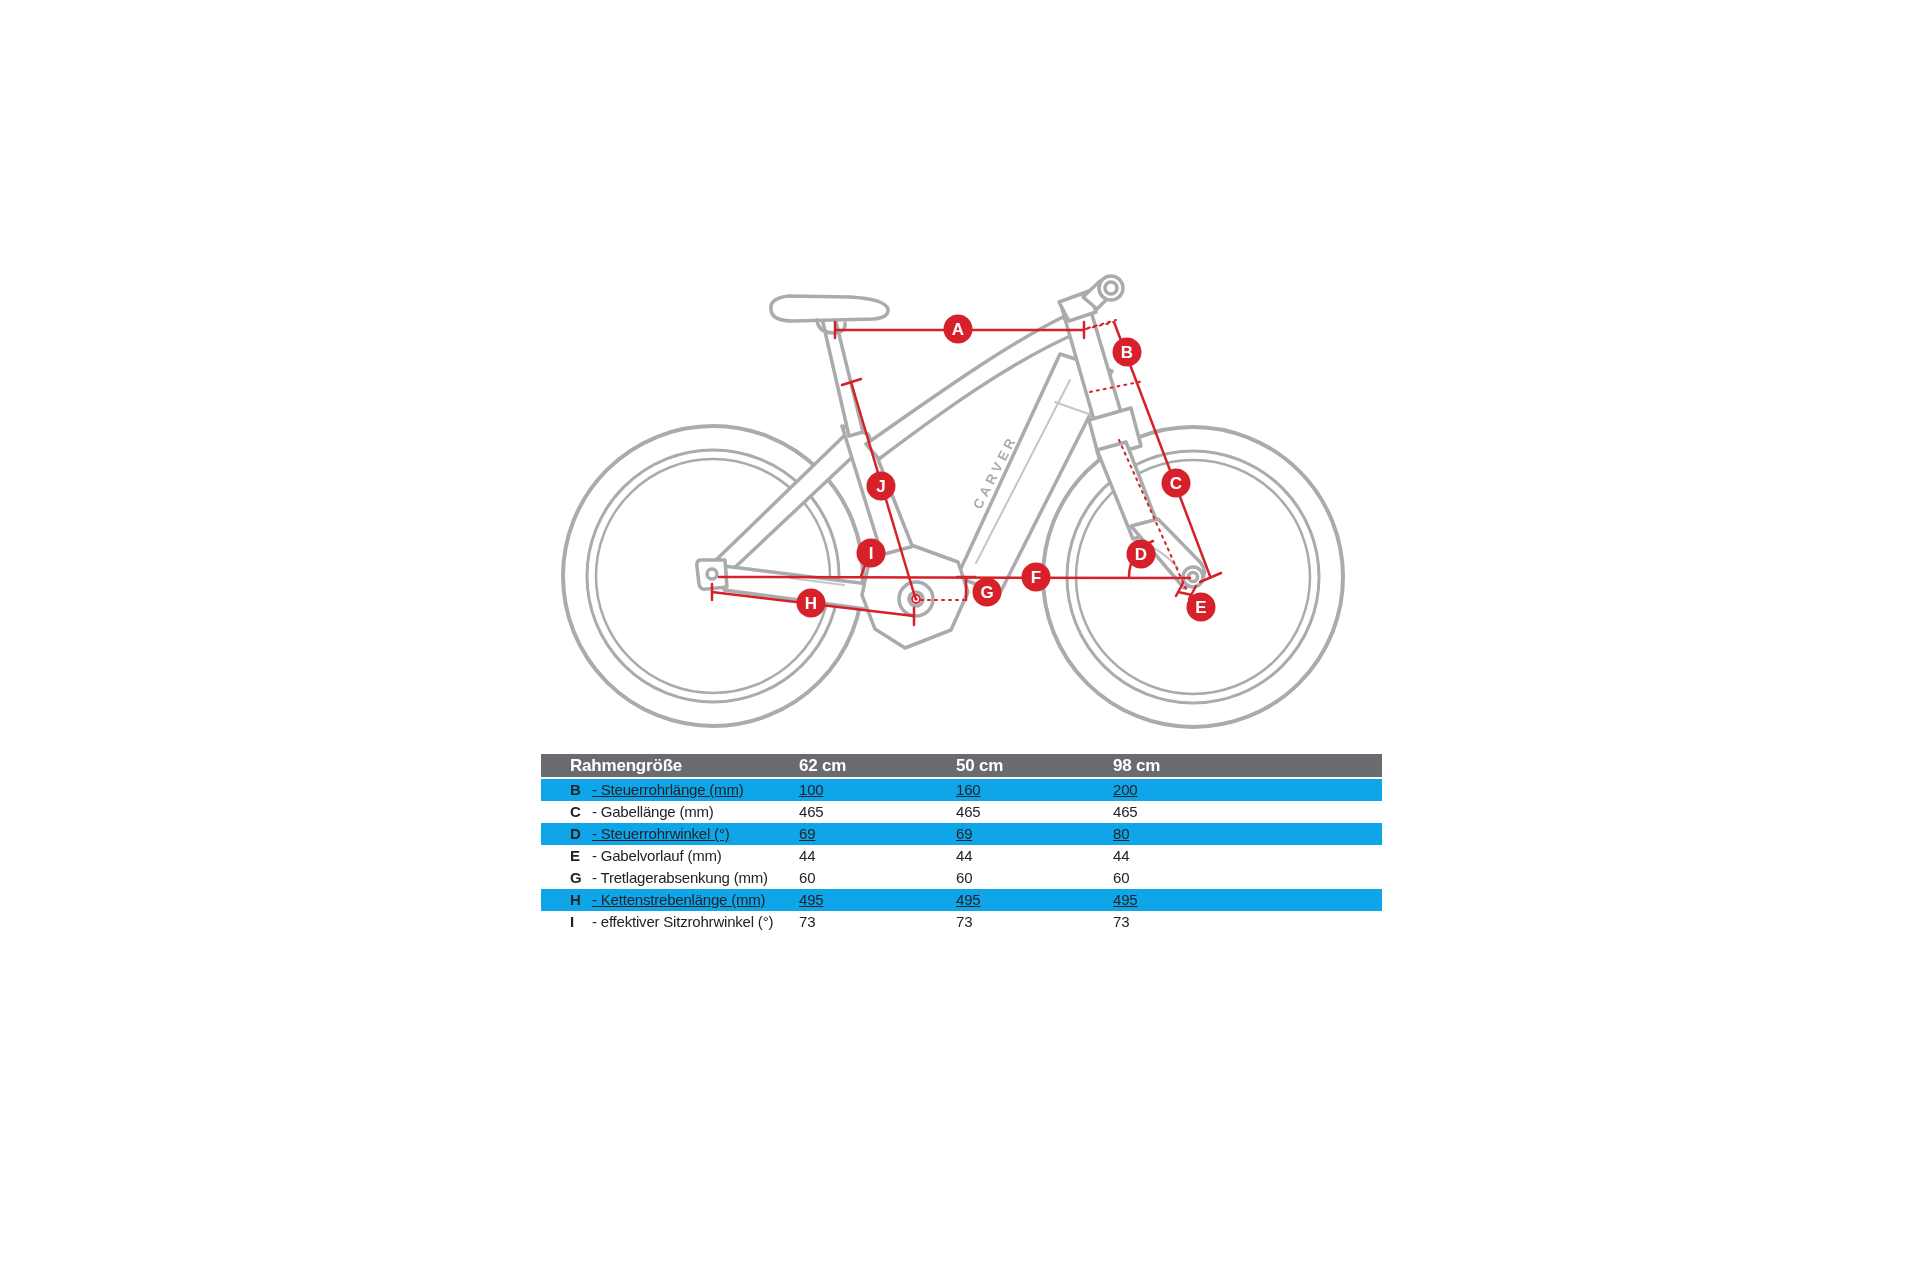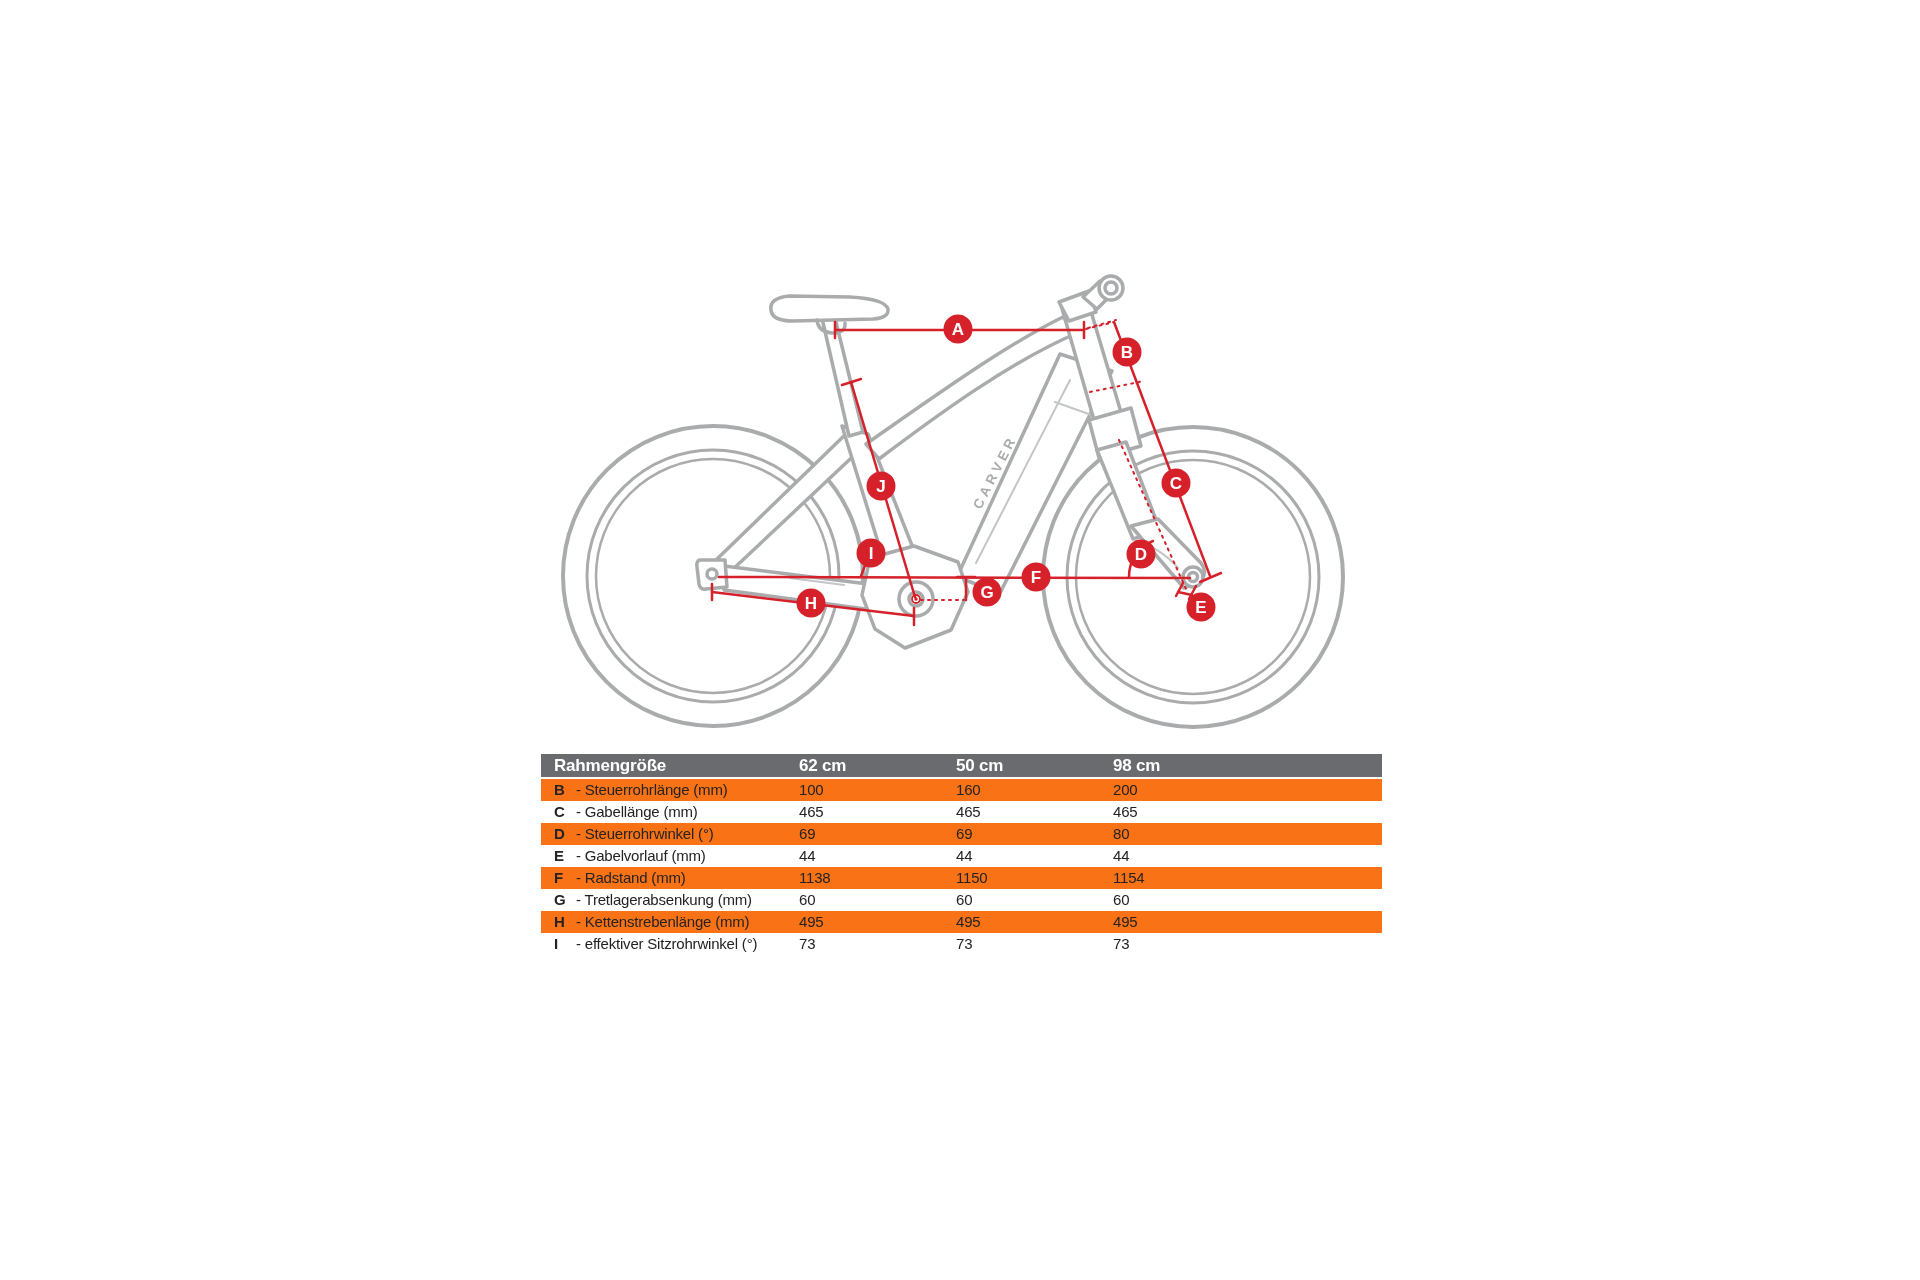--- a/index.html
+++ b/index.html
@@ -25,22 +25,22 @@
   .geo-table .hdr{
     height:23px;line-height:23px;
     background:#696B6E;color:#ffffff;
     font-weight:bold;font-size:17px;
     margin-bottom:2px;
   }
   .geo-table .row{
     height:22px;line-height:22px;
     font-size:15px;
   }
-  .geo-table .row.alt{background:#f97316;}
-  .geo-table .c0{padding-left:13px;white-space:nowrap;}
+  .geo-table .row.alt{background:#0ea5e9;text-decoration:underline;}
+  .geo-table .c0{padding-left:29px;white-space:nowrap;}
   .geo-table .ltr{display:inline-block;width:22px;font-weight:bold;}
   .geo-table .val{white-space:nowrap;}
 </style>
 </head>
 <body>
 
 <div class="canvas">
 
   <svg class="diagram-svg" width="1920" height="1280" viewBox="0 0 1920 1280">
 
@@ -191,26 +191,20 @@
           <div class="val">69</div>
           <div class="val">69</div>
           <div class="val">80</div>
         </div>
         <div class="geo-row row">
           <div class="c0"><span class="ltr">E</span><span>- Gabelvorlauf (mm)</span></div>
           <div class="val">44</div>
           <div class="val">44</div>
           <div class="val">44</div>
         </div>
-        <div class="geo-row row alt">
-          <div class="c0"><span class="ltr">F</span><span>- Radstand (mm)</span></div>
-          <div class="val">1138</div>
-          <div class="val">1150</div>
-          <div class="val">1154</div>
-        </div>
         <div class="geo-row row">
           <div class="c0"><span class="ltr">G</span><span>- Tretlagerabsenkung (mm)</span></div>
           <div class="val">60</div>
           <div class="val">60</div>
           <div class="val">60</div>
         </div>
         <div class="geo-row row alt">
           <div class="c0"><span class="ltr">H</span><span>- Kettenstrebenlänge (mm)</span></div>
           <div class="val">495</div>
           <div class="val">495</div>

